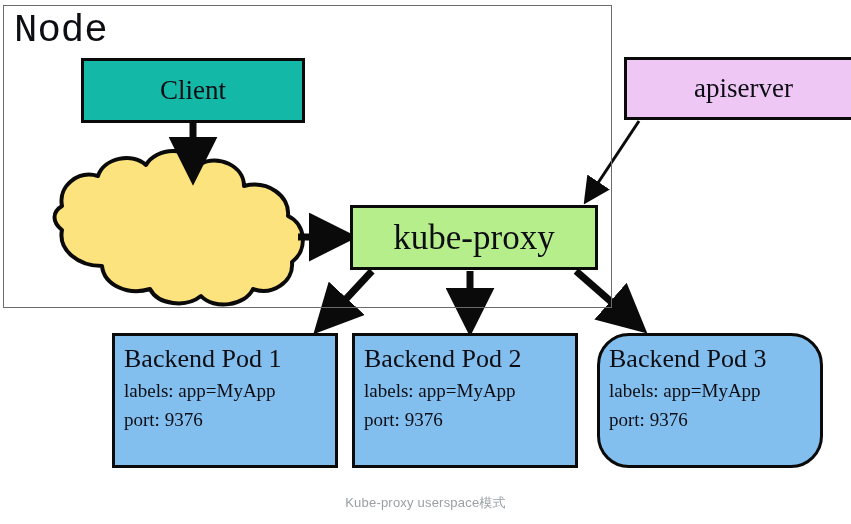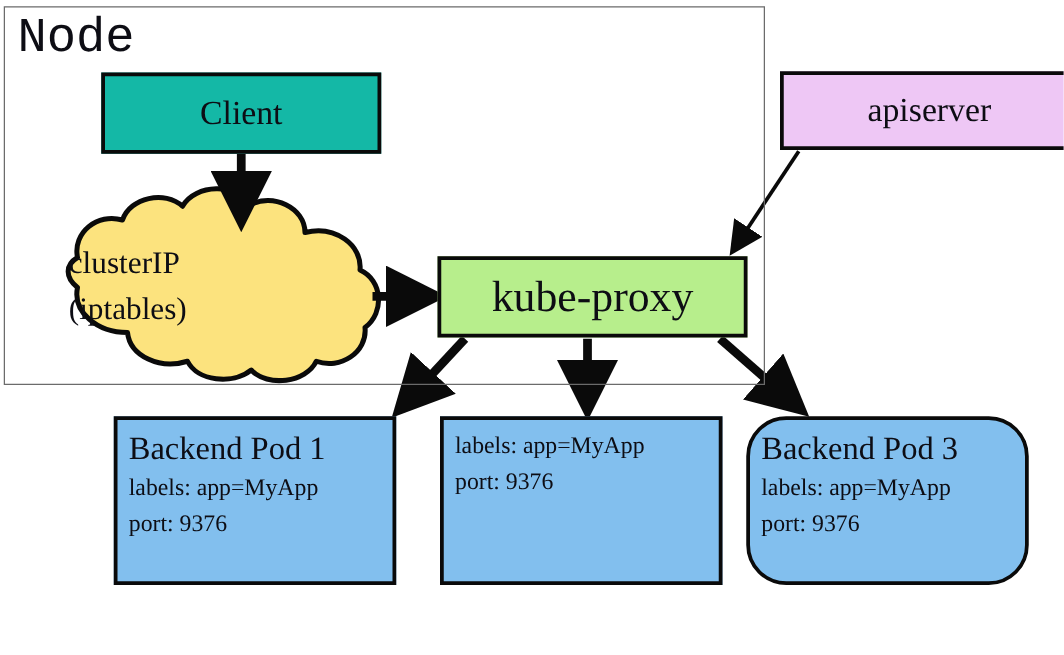--- a/index.html
+++ b/index.html
@@ -84,21 +84,21 @@
     box-sizing: border-box;
     border: 3px solid #0a0a0a;
     background: #82bfee;
     width: 226px;
     height: 135px;
     top: 333px;
     padding: 6px 9px 0 9px;
     color: #0d0d14;
     font-family: "Liberation Serif", serif;
   }
-  .pod-1 { left: 91px; }
+  .pod-1 { left: 112px; }
   .pod-2 { left: 352px; }
   .pod-3 { left: 597px; border-radius: 32px; }
   .pod-title {
     font-size: 26px;
     line-height: 34px;
     white-space: nowrap;
   }
   .pod-line {
     font-size: 19px;
     line-height: 29px;
@@ -180,36 +180,34 @@
   </div>
 
   <div class="box box-apiserver">
     <span>apiserver</span>
   </div>
 
   <div class="box box-kubeproxy">
     <span>kube-proxy</span>
   </div>
 
-  <div class="cloud-label">
-    <div>clusterIP</div>
-    <div>(iptables)</div>
-  </div>
 
   <div class="pod pod-1">
     <div class="pod-title">Backend Pod 1</div>
     <div class="pod-line">labels: app=MyApp</div>
     <div class="pod-line">port: 9376</div>
   </div>
 
   <div class="pod pod-2">
+    <div class="pod-title">Backend Pod 2</div>
     <div class="pod-line">labels: app=MyApp</div>
     <div class="pod-line">port: 9376</div>
   </div>
 
   <div class="pod pod-3">
     <div class="pod-title">Backend Pod 3</div>
     <div class="pod-line">labels: app=MyApp</div>
     <div class="pod-line">port: 9376</div>
   </div>
 
+  <div class="caption">Kube-proxy userspace模式</div>
 
 </div>
 
 </body></html>

